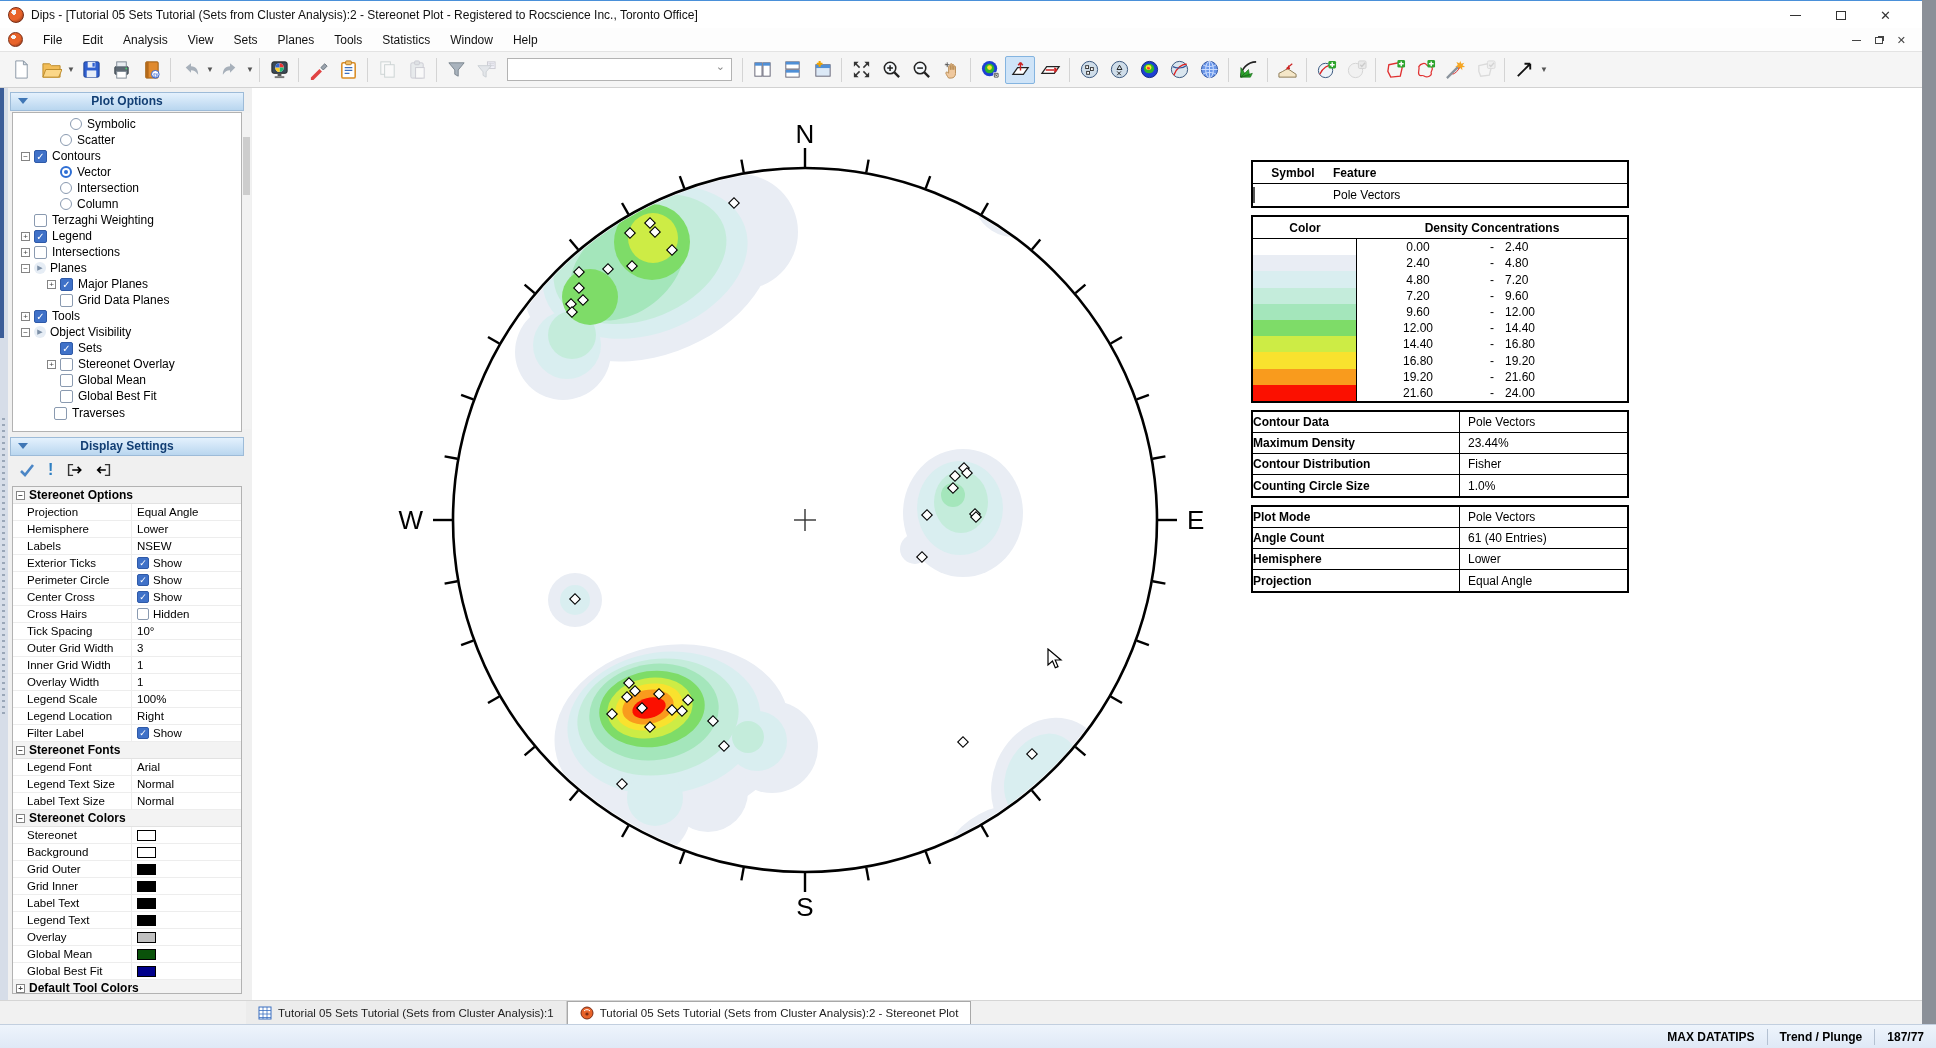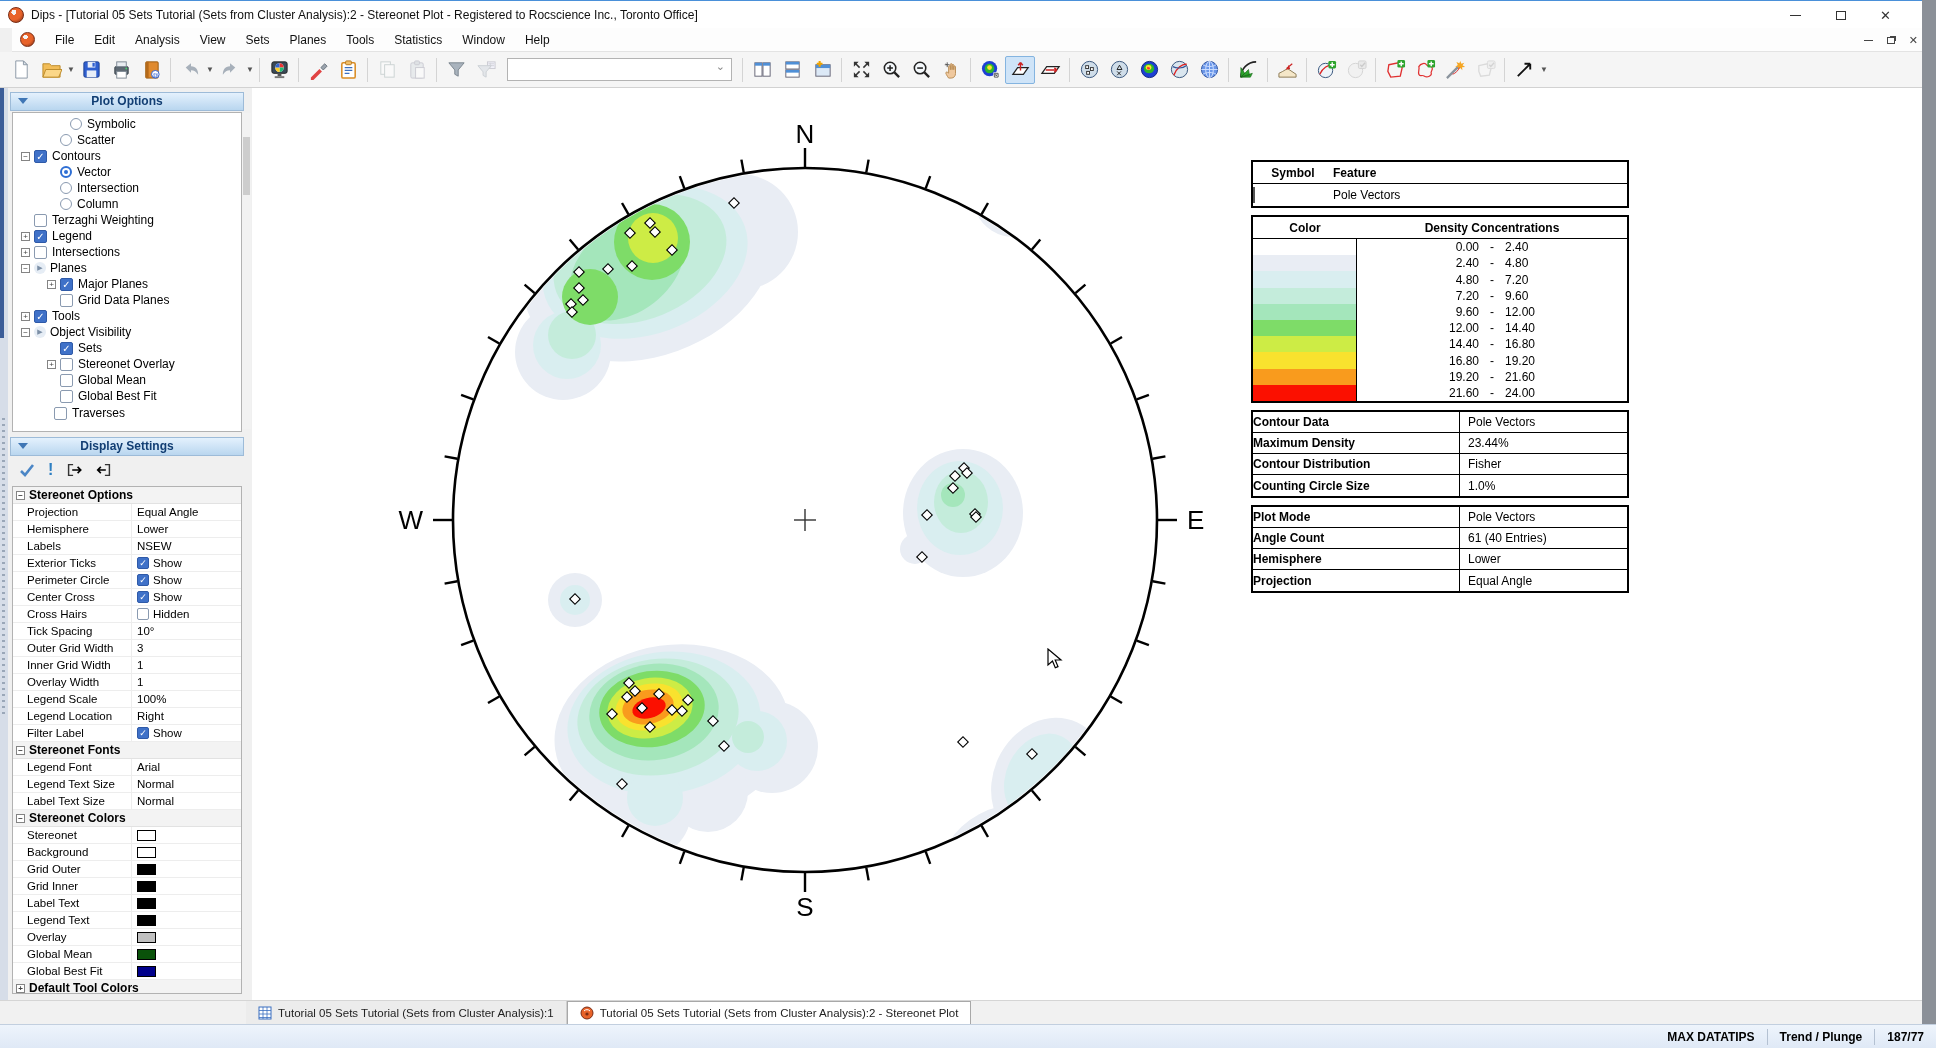--- a/index.html
+++ b/index.html
@@ -15,21 +15,21 @@
     border:1px solid #7a2c14; margin-right:7px; flex:0 0 auto; }
   .title-text { font-size:12px; color:#111; white-space:nowrap; }
   .win-buttons { position:absolute; right:14px; top:0; height:28px; display:flex; }
   .win-btn { width:45px; height:28px; display:flex; align-items:center; justify-content:center; color:#333; }
   .glyph-min { width:11px; height:1px; background:#333; }
   .glyph-max { width:10px; height:9px; border:1px solid #333; }
   .glyph-close { font-size:13px; line-height:1; }
 
   
   .menubar { position:absolute; left:0; top:28px; width:1922px; height:24px; background:#fdfdfd;
-    border-bottom:1px solid #e3e3e3; display:flex; align-items:center; padding-left:8px;margin-left:12px; }
+    border-bottom:1px solid #e3e3e3; display:flex; align-items:center; padding-left:8px; }
   .menu-logo { width:15px; height:15px; border-radius:50%;
     background:radial-gradient(circle at 35% 30%, #f4f4f4 0 18%, #e8632a 19% 55%, #7a2c14 100%);
     border:1px solid #7a2c14; margin-right:10px; }
   .menu-item { padding:3px 10px; font-size:12px; color:#111; }
   .mdi-buttons { position:absolute; right:16px; top:0; height:24px; display:flex; align-items:center; gap:14px; color:#444; }
   .mdi-min { width:9px; height:1px; background:#444; }
   .mdi-restore { width:8px; height:7px; border:1px solid #444; box-shadow:2px -2px 0 -1px #444; }
   .mdi-close { font-size:11px; line-height:1; }
 
   
@@ -108,21 +108,21 @@
   .lg-sym-head span:first-child { text-align:center; }
   .lg-diamond { width:6px; height:6px; background:#fff; border:1px solid #555; transform:rotate(45deg); margin:0 auto; }
   .lg-dens-head { display:grid; grid-template-columns:104px 1fr; height:22px; align-items:center;
     font-weight:bold; border-bottom:1px solid #000; text-align:center; }
   .lg-dens-head span:first-child { border-right:0; }
   .lg-dens-body { display:flex; }
   .lg-color-col { width:104px; border-right:1px solid #000; display:flex; flex-direction:column; }
   .lg-color-cell { flex:1; }
   .lg-range-col { flex:1; display:flex; flex-direction:column; }
   .lg-range-row { flex:1; display:grid; grid-template-columns:1fr 26px 1fr; align-items:center; font-size:12px; }
-  .lg-range-row span:nth-child(1){ text-align:right; }
+  .lg-range-row span:nth-child(1){ text-align:center; }
   .lg-range-row span:nth-child(2){ text-align:center; }
   .lg-range-row span:nth-child(3){ text-align:left; }
   .lg-info { border:2px solid #000; background:#fff; margin-bottom:7px; }
   .lg-info-row { display:grid; grid-template-columns:206px 1fr; height:21px; align-items:center;
     border-bottom:1px solid #000; font-size:12px; }
   .lg-info-row:last-child { border-bottom:none; }
   .lg-info-row b { text-align:left; padding-right:9px; }
   .lg-info-row span { border-left:1px solid #000; height:100%; display:flex; align-items:center; padding-left:8px; }
 
   

